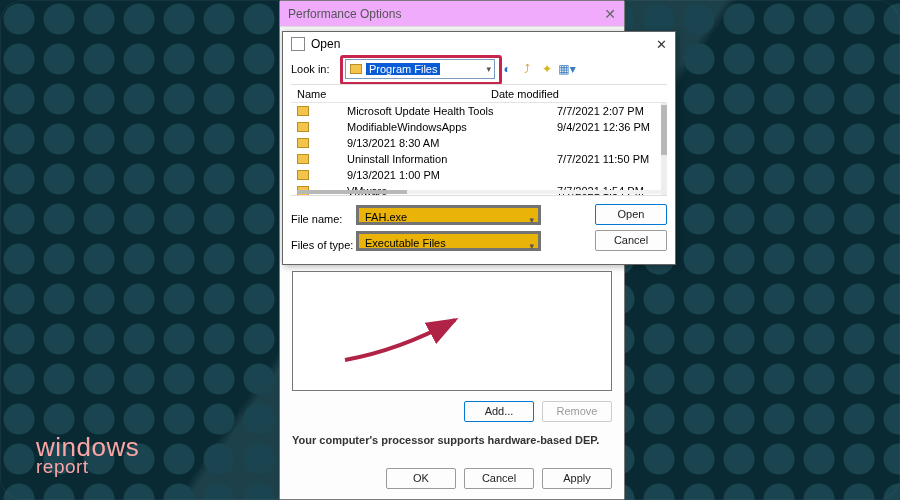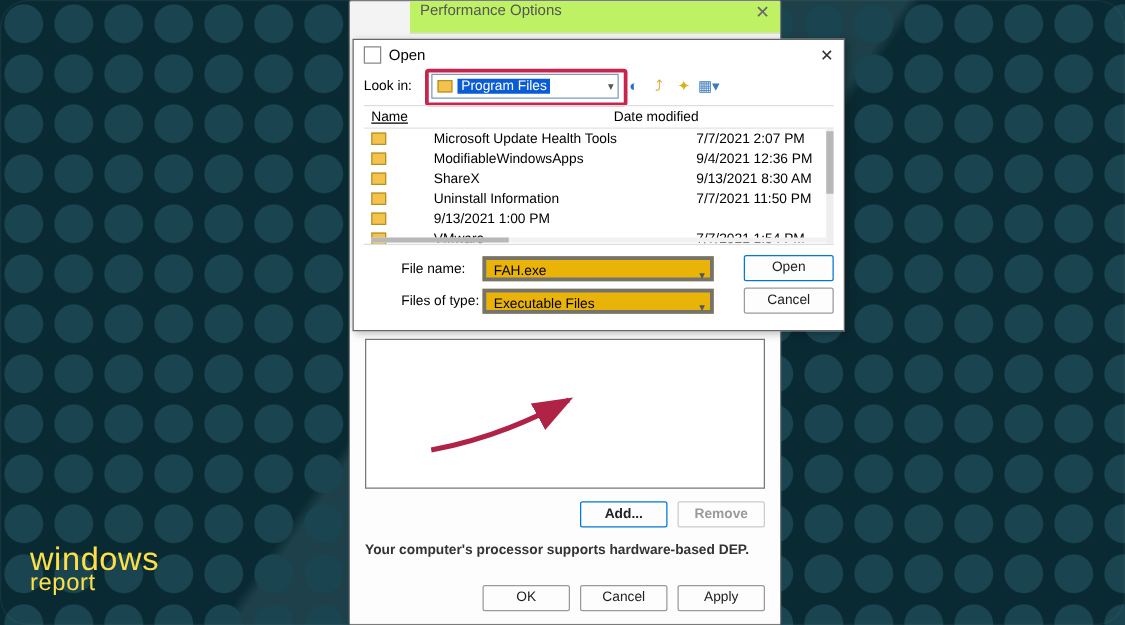--- a/index.html
+++ b/index.html
@@ -8,42 +8,42 @@
     background: #0a2a33;
   }
   .bg-dots {
     position: absolute; inset: 0;
     background-color: #0a2a33;
     background-image: radial-gradient(circle at 19px 19px, #1a4450 15px, transparent 16px),
                       linear-gradient(125deg, rgba(20,60,70,.0) 0%, rgba(20,60,70,.0) 42%, rgba(85,130,140,.25) 43%, rgba(85,130,140,.25) 58%, rgba(20,60,70,0) 59%);
     background-size: 40px 40px, 100% 100%;
   }
   .watermark {
-    position: absolute; left: 24px; bottom: 24px; color: #fde047;
+    position: absolute; left: 36px; bottom: 24px; color: #fca5a5;
     font-size: 26px; line-height: .95; font-weight: 300; letter-spacing: .5px;
   }
   .watermark .w2 { display:block; font-weight:300; font-size:19px; margin-top:-2px;}
   .round-frame { position:absolute; inset:0; border-radius:22px; box-shadow: inset 0 0 0 1px rgba(255,255,255,.05); pointer-events:none;}
 
   .parent-window {
     position: absolute; left: 279px; top: 0; width: 346px; height: 500px;
     background: #f3f3f3; border: 1px solid #7a7a7a; border-radius: 2px;
     display: flex; flex-direction: column;
   }
   .title-bar {
-    height: 26px; display:flex; padding: 0 8px;
-    font-size: 12px; color: #555; background:#bef264; border-bottom:1px solid #ddd;margin-left:48px;
+    height: 26px; display:flex; align-items:center; padding: 0 8px;
+    font-size: 12px; color: #555; background:#f0abfc; border-bottom:1px solid #ddd;
   }
   .title-bar .x { margin-left:auto; font-size:14px; color:#666; }
 
   .lower-area { flex:1; background:#fdfdfd; padding:8px 12px 10px; display:flex; flex-direction:column; }
   .big-list {
     flex: 0 0 120px; border:1px solid #777; background:#fff; margin-bottom:10px;
   }
-  .btn-row { display:flex; gap:8px; justify-content:flex-end; margin-bottom:12px;font-weight:bold;}
+  .btn-row { display:flex; gap:8px; justify-content:flex-end; margin-bottom:12px;}
   .win-btn {
     min-width:70px; height:21px; font-size:11px; background:#fdfdfd;
     border:1px solid #9a9a9a; border-radius:2px; text-align:center; line-height:19px;
     color:#222;
   }
   .win-btn.primary { border:1px solid #0078d4; }
   .win-btn.disabled { color:#9a9a9a; border-color:#ccc; }
   .dep-text { font-size:11px; color:#333; margin-bottom: auto; font-weight: bold; }
   .bottom-btns { display:flex; gap:8px; justify-content:flex-end; padding-top:10px;}
 
@@ -66,33 +66,33 @@
   .lookin-box .sel { background:#0a5bd6; color:#fff; padding:0 3px;}
   .lookin-box .chev { position:absolute; right:3px; top:4px; font-size:9px; color:#555;}
   .highlight-frame {
     position:absolute; left:-6px; top:-5px; width:162px; height:30px;
     border:3px solid #c7254e; border-radius:3px; pointer-events:none;
   }
   .tb-icn { width:16px;height:16px; display:inline-flex; align-items:center; justify-content:center; font-size:12px;}
 
   .file-pane { flex:1; border-top:1px solid #ddd; border-bottom:1px solid #ddd; margin:2px 8px 6px; position:relative; overflow:hidden;}
   .fp-head { display:flex; font-size:11px; border-bottom:1px solid #e4e4e4; height:18px; align-items:center;}
-  .col-name { width:200px; padding-left:6px;text-decoration:underline;}
+  .col-name { width:200px; padding-left:6px;}
   .col-date { flex:1; }
   .fp-body { font-size:11px; }
   .fp-row { display:flex; height:16px; align-items:center;gap:33px;}
   .fp-row .fi { width:12px;height:10px;background:#f3c34b;border:1px solid #b8902a;margin:0 5px 0 6px;flex:none;}
   .fp-row .nm { width:177px; white-space:nowrap; overflow:hidden; text-overflow:ellipsis;}
   .fp-sb { position:absolute; right:0; top:18px; bottom:0; width:6px; background:#eee;}
   .fp-sb .thumb { width:6px; height:50px; background:#b8b8b8; margin-top:2px;}
   .fp-hr { position:absolute; left:6px; right:6px; bottom:1px; height:4px; background:#f1f1f1;}
   .fp-hr .th { width:110px; height:4px; background:#b8b8b8;}
 
   .od-bottom { padding:2px 8px 8px; font-size:11px;}
-  .od-row { display:flex; align-items:center; margin-bottom:5px;margin-left:30px;}
+  .od-row { display:flex; align-items:flex-end; margin-bottom:5px;}
   .od-row .lbl { width:65px;}
   .od-row .combo { width:185px; height:20px; border:3px solid #737373; padding:0 18px 0 6px; position:relative; line-height:18px; background:#eab308;}
   .od-row .combo .chev { position:absolute; right:4px; top:3px; font-size:9px; color:#555;}
   .od-row .btn { margin-left:auto; width:72px;}
 
   
   .arrow {
     position:absolute; left:340px; top:310px; width:130px; height:60px; pointer-events:none;
   }
 </style>
@@ -159,21 +159,20 @@
           <span class="nm">Microsoft Update Health Tools</span>
           <span>7/7/2021 2:07 PM</span>
         </div>
         <div class="fp-row">
           <span class="fi"></span>
           <span class="nm">ModifiableWindowsApps</span>
           <span>9/4/2021 12:36 PM</span>
         </div>
         <div class="fp-row">
           <span class="fi"></span>
-          <span class="nm">ShareX</span>
           <span>9/13/2021 8:30 AM</span>
         </div>
         <div class="fp-row">
           <span class="fi"></span>
           <span class="nm">Uninstall Information</span>
           <span>7/7/2021 11:50 PM</span>
         </div>
         <div class="fp-row">
           <span class="fi"></span>
           <span>9/13/2021 1:00 PM</span>

